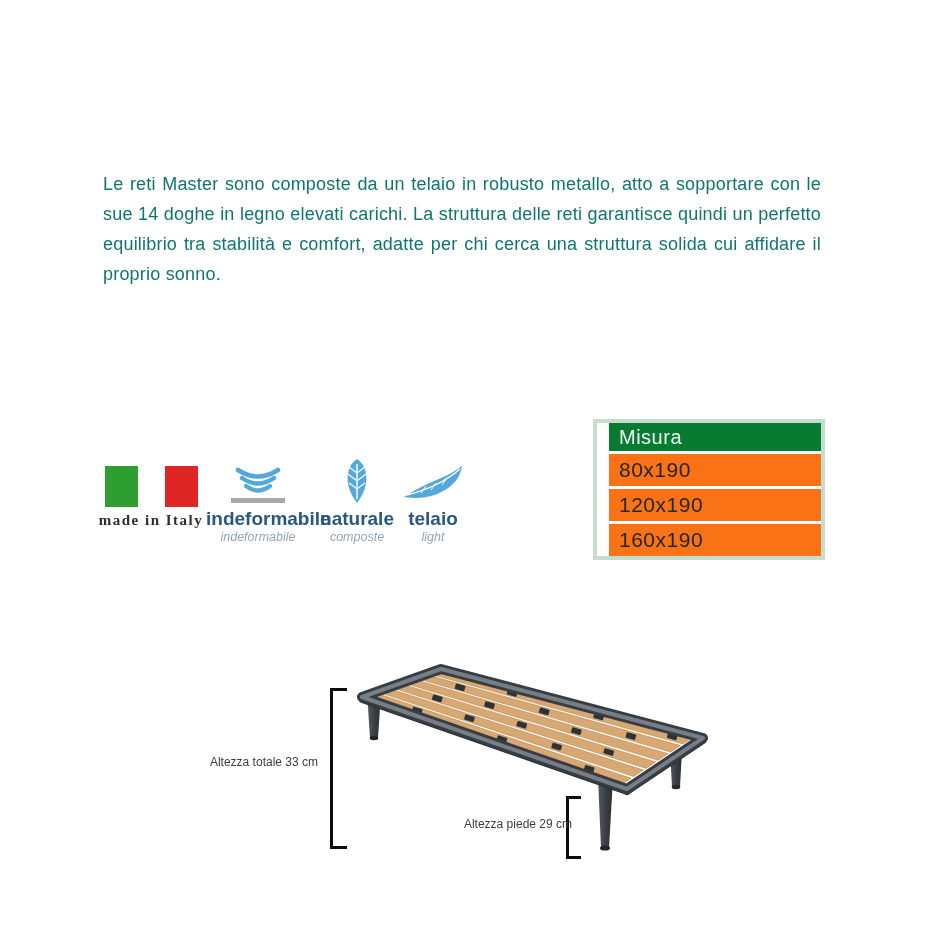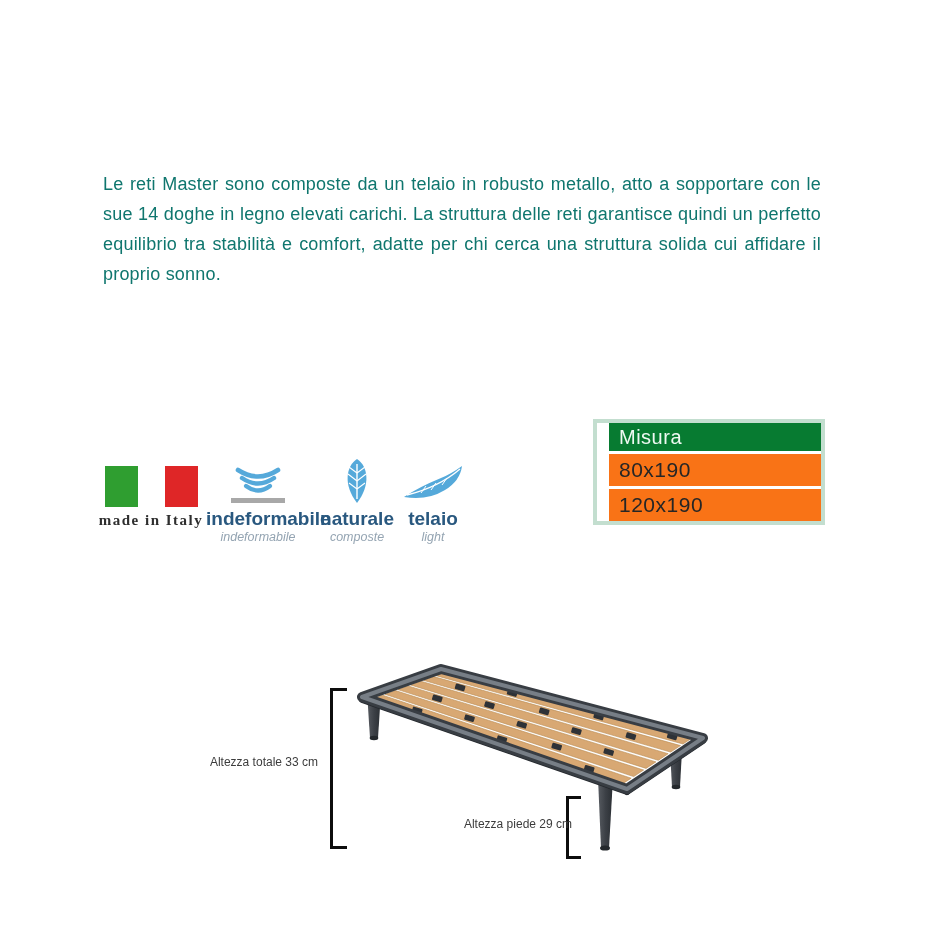--- a/index.html
+++ b/index.html
@@ -114,20 +114,21 @@
     </svg>
   </div>
   <div class="feat-label">telaio</div>
   <div class="feat-trans">light</div>
 </div>
 
 <div id="sizes-table">
   <div class="size-header">Misura</div>
   <div class="size-row row-light">80x190</div>
   <div class="size-row row-medium">120x190</div>
+  <div class="size-row row-light">160x190</div>
 </div>
 
 <div id="bed-figure">
   <svg id="bed-svg" width="460" height="230" viewBox="0 0 460 230">
     <defs>
       <linearGradient id="legGrad" x1="0" y1="0" x2="1" y2="0">
         <stop offset="0" stop-color="#575b61"></stop>
         <stop offset="0.5" stop-color="#3c4046"></stop>
         <stop offset="1" stop-color="#2a2e33"></stop>
       </linearGradient>

